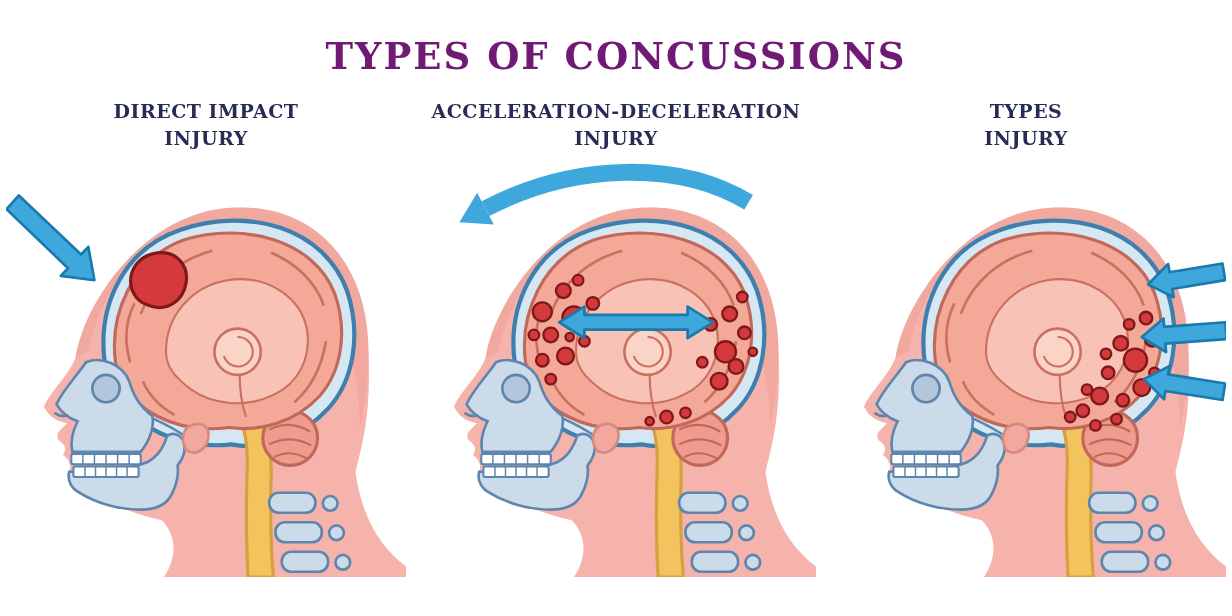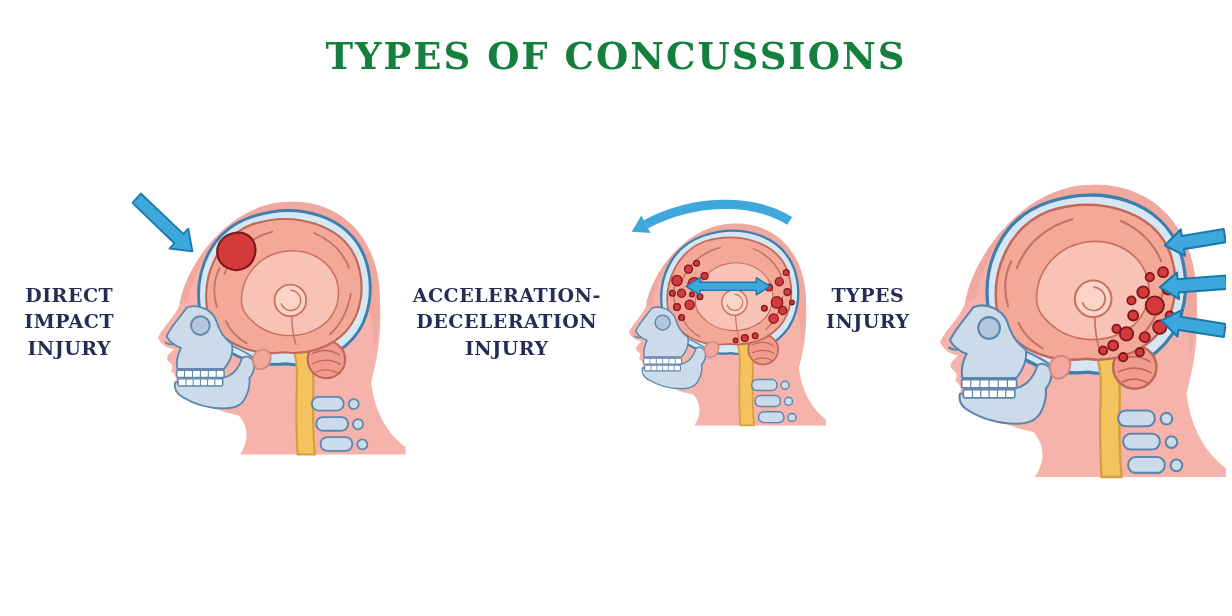--- a/index.html
+++ b/index.html
@@ -1,21 +1,21 @@
 <!DOCTYPE html>
 <html><head>
 <meta charset="utf-8">
 <style>
   html,body{margin:0;padding:0;background:#ffffff;}
   .canvas{position:relative;width:1232px;height:616px;background:#ffffff;overflow:hidden;
           font-family:"DejaVu Serif","Liberation Serif",serif;}
   .main-title{padding-top:34px;text-align:center;font-size:37px;font-weight:bold;
-              letter-spacing:2px;color:#15803d;}
+              letter-spacing:2px;color:#701a75;}
   .panels{display:flex;justify-content:space-between;padding:0 6px;margin-top:20px;}
-  .panel{display:flex;flex-direction:row;align-items:center;}
+  .panel{display:flex;flex-direction:column;align-items:center;}
   .panel.p1,.panel.p3{width:400px;}
   .panel.p2{width:420px;justify-content:space-between;}
   .panel-title{text-align:center;font-size:19px;font-weight:bold;color:#272c55;
                letter-spacing:.5px;line-height:1.4;height:56px;}
   svg.head{width:400px;height:421px;margin-top:2px;display:block;}
   .hidden-defs{position:absolute;width:0;height:0;overflow:hidden;}
 </style>
 </head>
 <body>
 

